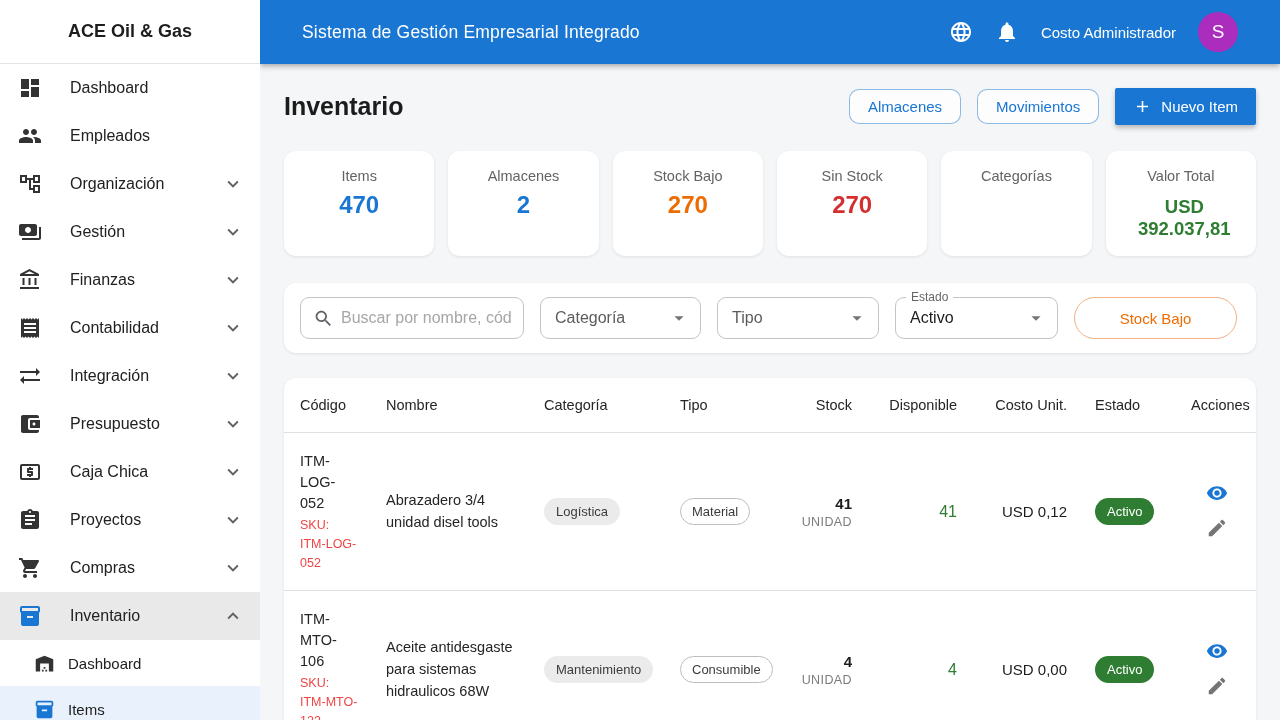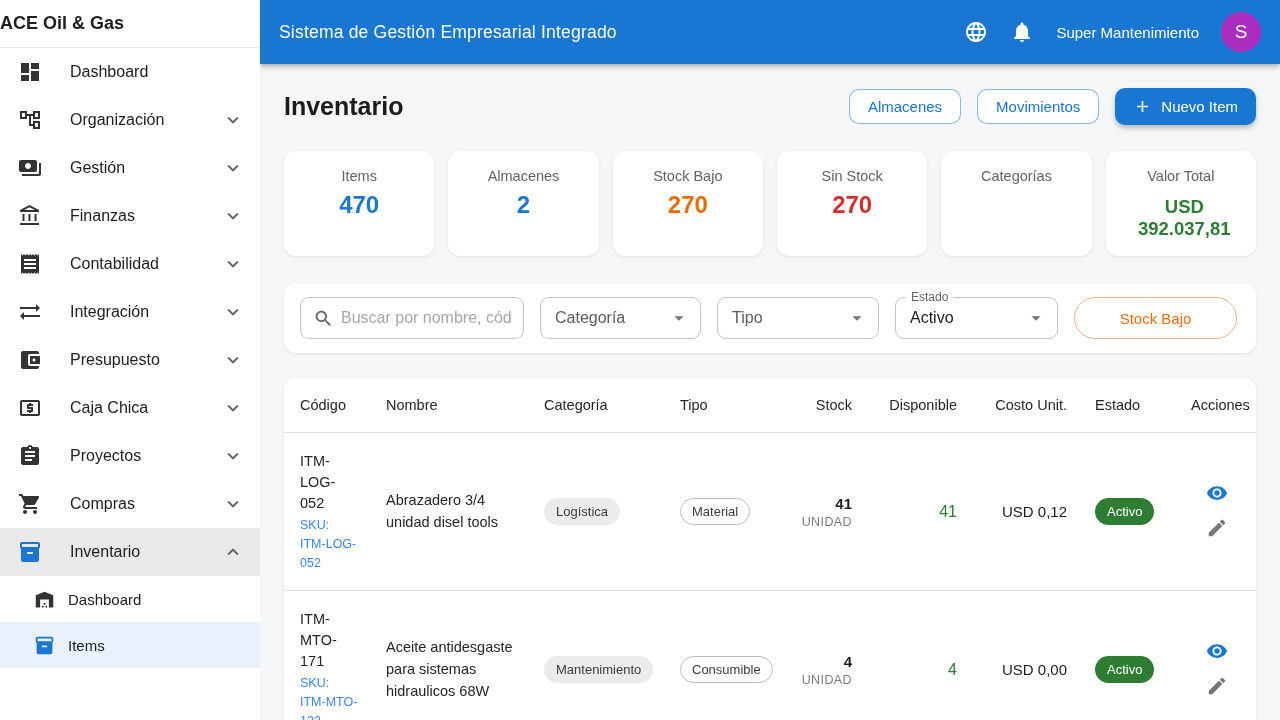--- a/index.html
+++ b/index.html
@@ -1,51 +1,51 @@
 <!DOCTYPE html>
 <html><head>
 <meta charset="utf-8">
 <style>
   * { margin:0; padding:0; box-sizing:border-box; }
   html,body { width:1280px; height:720px; overflow:hidden; }
   body { font-family:"Liberation Sans", sans-serif; background:#f4f6f8; display:flex; }
 
   
   .sidebar { width:260px; min-width:260px; height:720px; background:#ffffff; overflow:hidden; z-index:5; }
-  .side-header { height:48px; border-bottom:1px solid #e4e4e4; display:flex; align-items:center; }
+  .side-header { height:64px; border-bottom:1px solid #e4e4e4; display:flex; align-items:center; justify-content:center; }
   .brand { font-size:18px; font-weight:bold; color:#1d1d1d; }
   .side-item { height:48px; display:flex; align-items:center; padding:0 16px 0 18px; cursor:pointer; }
   .side-item .mi { width:24px; height:24px; margin-right:28px; flex:none; }
   .side-item .lbl { font-size:16px; color:#212121; flex:1; white-space:nowrap; }
   .side-item .chev { width:22px; height:22px; flex:none; }
   .side-item.active { background:#e9e9e9; }
   .side-sub { height:46px; display:flex; align-items:center; padding:0 16px 0 34px; cursor:pointer; }
   .side-sub .mi { width:21px; height:21px; margin-right:13px; flex:none; }
   .side-sub .lbl { font-size:15px; color:#212121; }
   .side-sub.active { background:#e8f1fc; }
   .icon-dark { fill:#333333; }
   .icon-blue { fill:#1976d2; }
   .icon-grey { fill:#5f6368; }
 
   
   .main-col { flex:1; display:flex; flex-direction:column; height:720px; }
-  .topbar { height:64px; min-height:64px; background:#1976d2; color:#fff; display:flex; align-items:center; padding:0 19px; box-shadow:0 2px 4px -1px rgba(0,0,0,.2), 0 4px 5px 0 rgba(0,0,0,.14); z-index:4; }
+  .topbar { height:64px; min-height:64px; background:#1976d2; color:#fff; display:flex; align-items:center; padding:0 42px; box-shadow:0 2px 4px -1px rgba(0,0,0,.2), 0 4px 5px 0 rgba(0,0,0,.14); z-index:4; }
   .topbar-title { font-size:17.5px; font-weight:400; letter-spacing:.2px; flex:1; }
   .topbar-right { display:flex; align-items:center; gap:22px; }
   .tb-icon { width:24px; height:24px; fill:#ffffff; cursor:pointer; }
   .tb-user { font-size:15px; }
   .avatar { width:40px; height:40px; border-radius:50%; background:#ab2dbd; display:flex; align-items:center; justify-content:center; font-size:19px; color:#fff; cursor:pointer; }
 
   
   .content { flex:1; overflow:hidden; padding:24px; }
   .page-head { display:flex; align-items:center; justify-content:space-between; }
   .page-title { font-size:25px; font-weight:bold; color:#1c1c1c; }
   .head-actions { display:flex; gap:16px; align-items:center; }
   .btn-outlined { background:#fdfdfe; border:1px solid rgba(25,118,210,.5); color:#1976d2; font-size:15px; padding:8px 18px; border-radius:10px; font-family:inherit; cursor:pointer; }
-  .btn-primary { background:#1976d2; border:none; color:#fff; font-size:15px; padding:9px 18px; border-radius:10px; font-family:inherit; cursor:pointer; display:flex; align-items:center; gap:9px; box-shadow:0 3px 5px rgba(0,0,0,.25); }
+  .btn-primary { background:#1976d2; border:none; color:#fff; font-size:15px; padding:9px 18px; border-radius:2px; font-family:inherit; cursor:pointer; display:flex; align-items:center; gap:9px; box-shadow:0 3px 5px rgba(0,0,0,.25); }
   .btn-primary svg { width:19px; height:19px; fill:#fff; }
 
   
   .stats { display:flex; gap:14px; margin-top:26px; }
   .stat-card { flex:1; background:#fff; border-radius:12px; box-shadow:0 1px 3px rgba(0,0,0,.09); text-align:center; padding:17px 6px 16px; }
   .stat-label { font-size:14.5px; color:#636363; margin-bottom:7px; }
   .stat-value { font-size:24px; font-weight:bold; line-height:1.2;text-align:center; }
   .c-blue{color:#1976d2}.c-orange{color:#ed6c02}.c-red{color:#d32f2f}.c-purple{color:#9c27b0}.c-green{color:#2e7d32}
   .stat-value.small { font-size:18.5px; padding-top:5px;margin-left:7px; }
 
@@ -66,21 +66,21 @@
   
   .table-card { margin-top:25px; background:#fff; border-radius:12px 12px 0 0; box-shadow:0 1px 3px rgba(0,0,0,.09); overflow:hidden; }
   table { width:100%; border-collapse:collapse; table-layout:fixed; }
   th { text-align:left; font-size:14.5px; font-weight:500; color:#252525; padding:19px 14px; border-bottom:1px solid #e0e0e0; }
   th:first-child { padding-left:16px; }
   td { padding:16px 14px; font-size:14.5px; color:#252525; border-bottom:1px solid #e0e0e0; vertical-align:middle; }
   td:first-child { padding-left:16px; }
   .ta-r { text-align:right; }
   tr.row-item { height:158px; }
   .code-main { font-size:14.5px; color:#252525; line-height:1.45; }
-  .code-sku { font-size:12.5px; color:#3b82f6; line-height:1.5; margin-top:2px; }
+  .code-sku { font-size:12.5px; color:#ef4444; line-height:1.5; margin-top:2px; }
   .name-cell { line-height:1.5; }
   .chip { display:inline-block; font-size:13px; padding:6px 12px; border-radius:16px; white-space:nowrap; }
   .chip-filled { background:#ebebeb; color:#3c3c3c; }
   .chip-outlined { background:#fff; color:#3c3c3c; border:1px solid #bdbdbd; padding:5px 11px; }
   .chip-status { background:#2e7d32; color:#fff; }
   .stock-num { font-size:15px; font-weight:bold; color:#1c1c1c; }
   .stock-unit { font-size:12.5px; color:#7c7c7c; letter-spacing:.4px; margin-top:3px; }
   .avail { font-size:16px; color:#2e7d32; }
   .cost { font-size:15px; color:#1c1c1c; }
   .actions-stack { display:flex; flex-direction:column; align-items:center; gap:11px; }
@@ -97,20 +97,26 @@
   </div>
 
   <div class="side-item">
     <svg class="mi icon-dark" viewBox="0 0 24 24">
         <path d="M3 13h8V3H3v10zm0 8h8v-6H3v6zm10 0h8V11h-8v10zm0-18v6h8V3h-8z"></path>
       </svg>
     <span class="lbl">Dashboard</span>
   </div>
   <div class="side-item">
     <svg class="mi icon-dark" viewBox="0 0 24 24">
+        <path d="M16 11c1.66 0 2.99-1.34 2.99-3S17.66 5 16 5c-1.66 0-3 1.34-3 3s1.34 3 3 3zm-8 0c1.66 0 2.99-1.34 2.99-3S9.66 5 8 5C6.34 5 5 6.34 5 8s1.34 3 3 3zm0 2c-2.33 0-7 1.17-7 3.5V19h14v-2.5c0-2.33-4.67-3.5-7-3.5zm8 0c-.29 0-.62.02-.97.05 1.16.84 1.97 1.97 1.97 3.45V19h6v-2.5c0-2.33-4.67-3.5-7-3.5z"></path>
+      </svg>
+    <span class="lbl">Empleados</span>
+  </div>
+  <div class="side-item">
+    <svg class="mi icon-dark" viewBox="0 0 24 24">
         <path d="M22 11V3h-7v3H9V3H2v8h7V8h2v10h4v3h7v-8h-7v3h-2V8h2v3h7zM7 9H4V5h3v4zm10 6h3v4h-3v-4zm0-10h3v4h-3V5z"></path>
       </svg>
     <span class="lbl">Organización</span>
     <svg class="chev icon-grey" viewBox="0 0 24 24">
         <path d="M16.59 8.59L12 13.17 7.41 8.59 6 10l6 6 6-6z"></path>
       </svg>
   </div>
   <div class="side-item">
     <svg class="mi icon-dark" viewBox="0 0 24 24">
         <path d="M19 14V6c0-1.1-.9-2-2-2H3c-1.1 0-2 .9-2 2v8c0 1.1.9 2 2 2h14c1.1 0 2-.9 2-2zm-9-1c-1.66 0-3-1.34-3-3s1.34-3 3-3 3 1.34 3 3-1.34 3-3 3zm13-6v11c0 1.1-.9 2-2 2H4v-2h17V7h2z"></path>
@@ -210,21 +216,21 @@
 
   <div class="topbar">
     <span class="topbar-title">Sistema de Gestión Empresarial Integrado</span>
     <div class="topbar-right">
       <svg class="tb-icon" viewBox="0 0 24 24">
           <path d="M11.99 2C6.47 2 2 6.48 2 12s4.47 10 9.99 10C17.52 22 22 17.52 22 12S17.52 2 11.99 2zm6.93 6h-2.95c-.32-1.25-.78-2.45-1.38-3.56 1.84.63 3.37 1.91 4.33 3.56zM12 4.04c.83 1.2 1.48 2.53 1.91 3.96h-3.82c.43-1.43 1.08-2.76 1.91-3.96zM4.26 14C4.1 13.36 4 12.69 4 12s.1-1.36.26-2h3.38c-.08.66-.14 1.32-.14 2 0 .68.06 1.34.14 2H4.26zm.82 2h2.95c.32 1.25.78 2.45 1.38 3.56-1.84-.63-3.37-1.9-4.33-3.56zm2.95-8H5.08c.96-1.66 2.49-2.93 4.33-3.56C8.81 5.55 8.35 6.75 8.03 8zM12 19.96c-.83-1.2-1.48-2.53-1.91-3.96h3.82c-.43 1.43-1.08 2.76-1.91 3.96zM14.34 14H9.66c-.09-.66-.16-1.32-.16-2 0-.68.07-1.35.16-2h4.68c.09.65.16 1.32.16 2 0 .68-.07 1.34-.16 2zm.25 5.56c.6-1.11 1.06-2.31 1.38-3.56h2.95c-.96 1.65-2.49 2.93-4.33 3.56zM16.36 14c.08-.66.14-1.32.14-2 0-.68-.06-1.34-.14-2h3.38c.16.64.26 1.31.26 2s-.1 1.36-.26 2h-3.38z"></path>
         </svg>
       <svg class="tb-icon" viewBox="0 0 24 24">
           <path d="M12 22c1.1 0 2-.9 2-2h-4c0 1.1.89 2 2 2zm6-6v-5c0-3.07-1.64-5.64-4.5-6.32V4c0-.83-.67-1.5-1.5-1.5s-1.5.67-1.5 1.5v.68C7.63 5.36 6 7.92 6 11v5l-2 2v1h16v-1l-2-2z"></path>
         </svg>
-      <span class="tb-user">Super Mantenimiento</span>
+      <span class="tb-user">Costo Administrador</span>
       <div class="avatar">
           <span>S</span>
         </div>
     </div>
   </div>
 
   <div class="content">
 
     <div class="page-head">
       <span class="page-title">Inventario</span>
@@ -343,21 +349,21 @@
                       <path d="M12 4.5C7 4.5 2.73 7.61 1 12c1.73 4.39 6 7.5 11 7.5s9.27-3.11 11-7.5c-1.73-4.39-6-7.5-11-7.5zM12 17c-2.76 0-5-2.24-5-5s2.24-5 5-5 5 2.24 5 5-2.24 5-5 5zm0-8c-1.66 0-3 1.34-3 3s1.34 3 3 3 3-1.34 3-3-1.34-3-3-3z"></path>
                     </svg></button>
                 <button class="icon-btn"><svg class="pencil" viewBox="0 0 24 24">
                       <path d="M3 17.25V21h3.75L17.81 9.94l-3.75-3.75L3 17.25zM20.71 7.04c.39-.39.39-1.02 0-1.41l-2.34-2.34c-.39-.39-1.02-.39-1.41 0l-1.83 1.83 3.75 3.75 1.83-1.83z"></path>
                     </svg></button>
               </div>
             </td>
           </tr>
           <tr class="row-item">
             <td>
-              <div class="code-main">ITM-MTO-171</div>
+              <div class="code-main">ITM-MTO-106</div>
               <div class="code-sku">SKU: ITM-MTO-122</div>
             </td>
             <td class="name-cell">Aceite antidesgaste para sistemas hidraulicos 68W</td>
             <td><span class="chip chip-filled">Mantenimiento</span></td>
             <td><span class="chip chip-outlined">Consumible</span></td>
             <td class="ta-r">
               <div class="stock-num">4</div>
               <div class="stock-unit">UNIDAD</div>
             </td>
             <td class="ta-r"><span class="avail">4</span></td>

